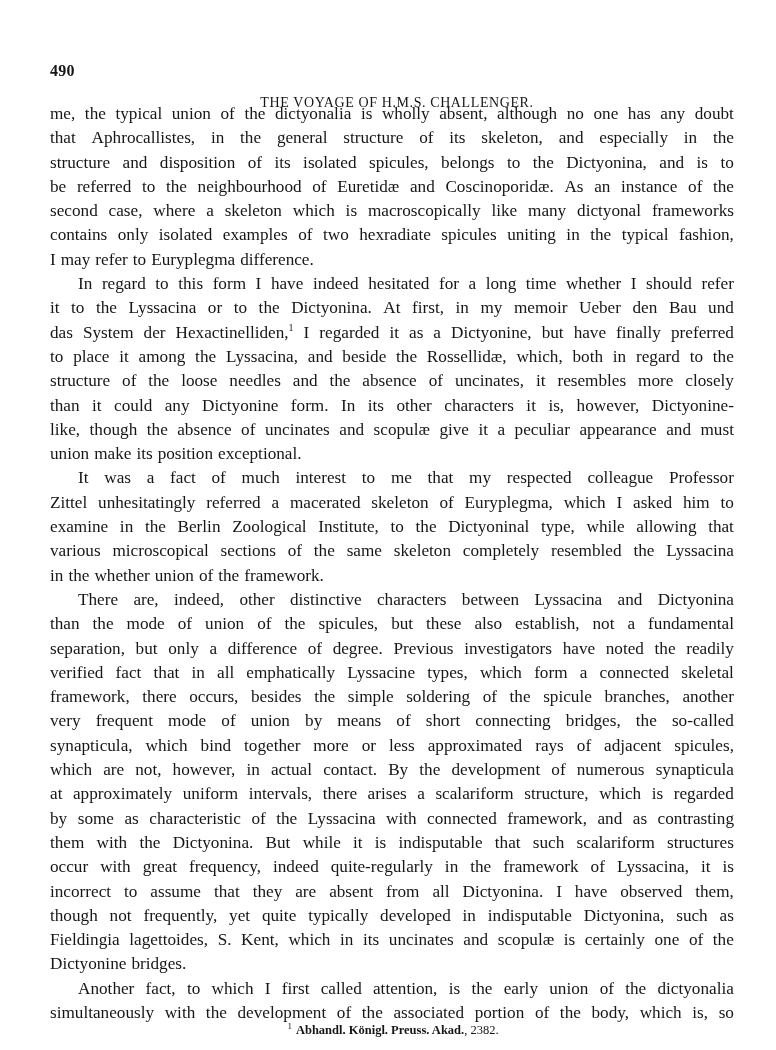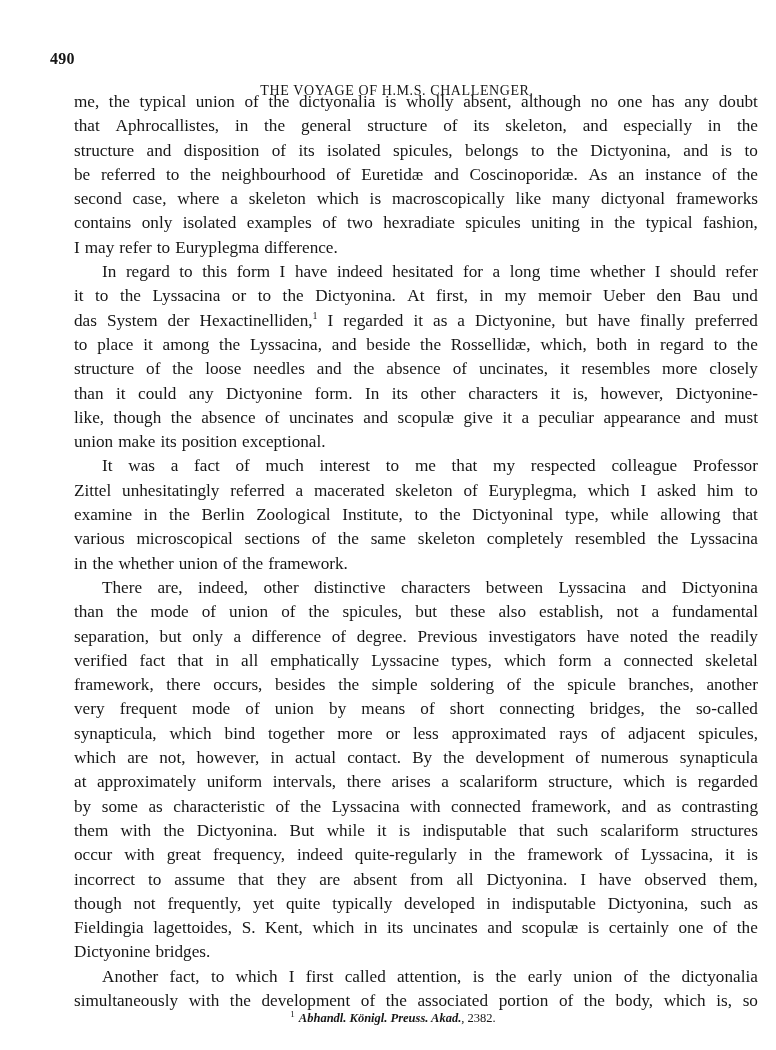--- a/index.html
+++ b/index.html
@@ -10,21 +10,21 @@
     body {
       width: 776px;
       height: 1050px;
       position: relative;
       overflow: hidden;
       font-family: "Liberation Serif", "DejaVu Serif", serif;
       color: #161616;
     }
     .page {
       position: absolute;
-      left: 0; top: 4px;
+      left: 0; top: 16px;
       width: 776px;
       height: 778px;
     }
     .running-head {
       position: absolute;
       top: 46px;
       left: 50px;
       width: 684px;
       height: 22px;
       font-size: 15px;
@@ -46,21 +46,20 @@
       font-size: 14px;
       letter-spacing: 0.6px;
       padding-left: 10px;
       margin-top: 32px;
     }
     .body-text {
       position: absolute;
       top: 86px;
       left: 50px;
       width: 684px;
-      margin-left: 24px;
     }
     
     .jline {
       display: flex;
       justify-content: space-between;
       height: 24.3px;
       line-height: 24.3px;
       font-size: 17.2px;
       white-space: pre;
     }
@@ -74,21 +73,21 @@
       position: absolute;
       top: 1005px;
       left: 0;
       width: 776px;
       text-align: center;
       font-size: 12.5px;
       padding-left: 10px;
       box-sizing: border-box;
     }
     .footnote .fn-mark { font-size: 9px; vertical-align: 5px; margin-right: 4px; }
-    .footnote .fn-src { font-style: italic; font-weight: bold; }
+    .footnote .fn-src { font-weight: bold; }
   </style>
 </head>
 <body>
 
 <div class="page">
 
   <div class="running-head">
     <span class="page-number">490</span>
     <div class="running-title">THE VOYAGE OF H.M.S. CHALLENGER.</div>
   </div>

